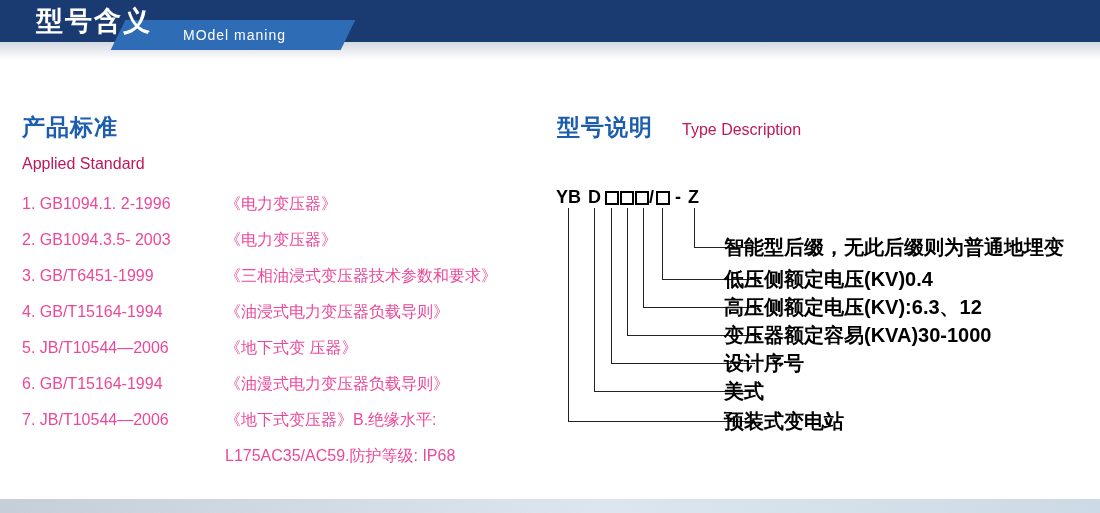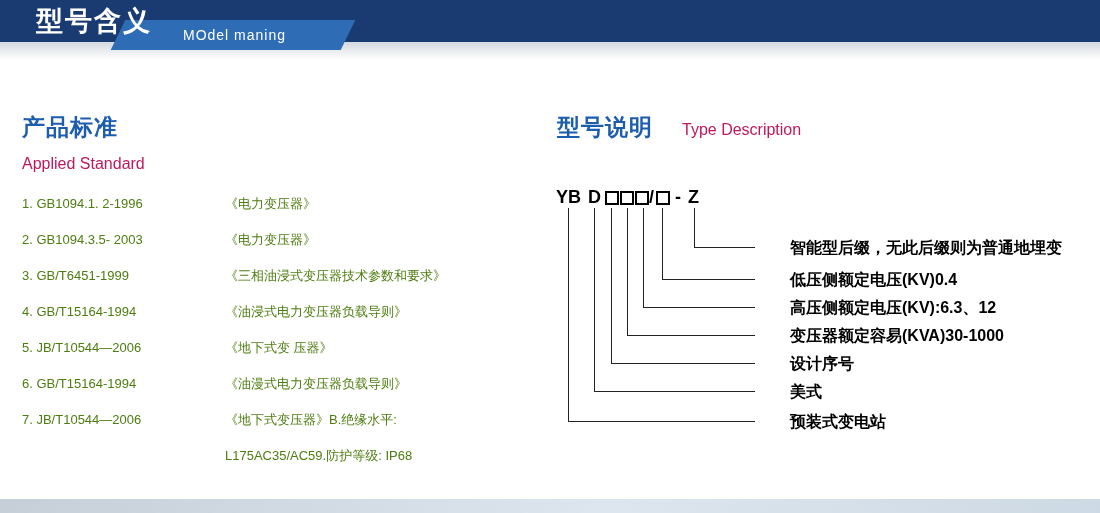--- a/index.html
+++ b/index.html
@@ -17,34 +17,34 @@
                background:linear-gradient(180deg,#d4d9e0 0%,#ffffff 100%);z-index:1;}
 
   
   .sec-head{position:absolute;display:flex;align-items:baseline;gap:12px;white-space:nowrap;}
   .sec-left{left:22px;top:112px;flex-direction:column;}
   .sec-right{left:557px;top:112px;gap:29px;}
   .sec-zh{font-size:23px;font-weight:bold;color:#1c5dae;letter-spacing:1px;}
   .sec-en{font-size:16px;color:#be185d;}
 
   
-  .std-list{position:absolute;left:22px;top:186px;font-size:13px;color:#4d7c0f;}
+  .std-list{position:absolute;left:22px;top:186px;font-size:16px;color:#ec4899;}
   .std-row{display:flex;height:36px;line-height:36px;white-space:nowrap;}
   .std-code{width:203px;flex:0 0 203px;}
 
   
   .mc{position:absolute;top:186px;font-weight:bold;font-size:18px;color:#000;line-height:22px;white-space:nowrap;}
   .mc-prefix{left:556px;} .mc-d{left:588px;} .mc-slash{left:649px;} .mc-dash{left:675px;} .mc-z{left:688px;}
   .mc-box{position:absolute;top:191px;width:10px;height:10px;border:2px solid #000;background:#fff;}
   .mc-box1{left:605px;} .mc-box2{left:620px;} .mc-box3{left:635px;} .mc-box4{left:656px;}
 
   
   .vline{position:absolute;top:208px;width:1px;background:#222;}
   .hline{position:absolute;height:1px;background:#222;}
-  .clabel{position:absolute;left:790px;font-size:16px;font-weight:bold;color:#000;white-space:nowrap;line-height:17px;}
+  .clabel{position:absolute;left:724px;font-size:20px;font-weight:bold;color:#000;white-space:nowrap;line-height:17px;}
 
   .v0{left:694px;height:39px;} .h0{top:247px;left:694px;width:61px;}  .l0{top:239px;}
   .v1{left:662px;height:71px;} .h1{top:279px;left:662px;width:93px;}  .l1{top:271px;text-align:right;}
   .v2{left:643px;height:99px;} .h2{top:307px;left:643px;width:112px;} .l2{top:299px;}
   .v3{left:627px;height:127px;}.h3{top:335px;left:627px;width:128px;} .l3{top:327px;}
   .v4{left:611px;height:155px;}.h4{top:363px;left:611px;width:144px;} .l4{top:355px;}
   .v5{left:594px;height:183px;}.h5{top:391px;left:594px;width:161px;} .l5{top:383px;}
   .v6{left:568px;height:213px;}.h6{top:421px;left:568px;width:187px;} .l6{top:413px;}
 
   

